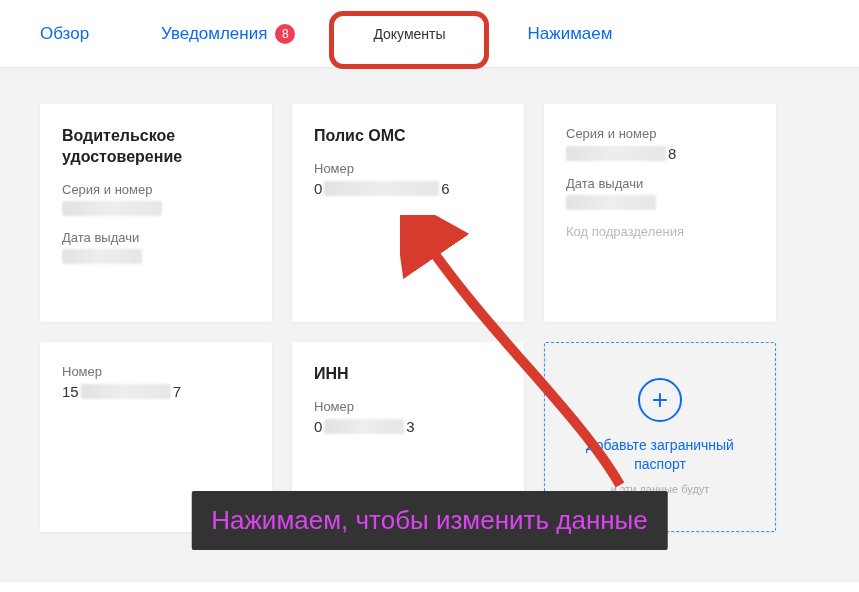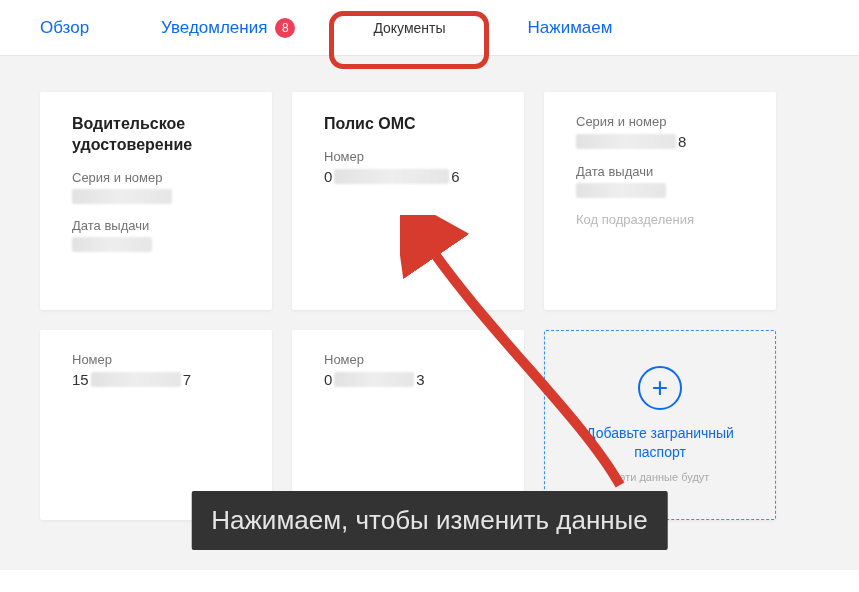--- a/index.html
+++ b/index.html
@@ -7,21 +7,21 @@
     font-family: Arial, Helvetica, sans-serif;
     background: #fff;
     width: 859px;
     height: 592px;
     overflow: hidden;
     position: relative;
   }
   .tabs {
     display: flex;
     align-items: center;
-    height: 56px;
+    height: 68px;
     border-bottom: 1px solid #e5e5e5;
     padding: 1px 10px;
     gap: 0;
   }
   .tab {
     color: #0d69f2;
     font-size: 17px;
     padding: 0 28px;
     height: 100%;
     display: flex;
@@ -60,21 +60,21 @@
   }
   .grid {
     display: grid;
     grid-template-columns: repeat(3, 232px);
     gap: 20px;
   }
   .card {
     background: #fff;
     border-radius: 2px;
     box-shadow: 0 1px 3px rgba(0,0,0,0.06);
-    padding: 22px 22px 18px 32px;
+    padding: 22px 22px 18px 22px;
     min-height: 110px;
     cursor: pointer;
   }
   .card-title {
     font-size: 16px;
     font-weight: 700;
     color: #222;
     margin-bottom: 14px;
     line-height: 1.3;
   }
@@ -132,21 +132,21 @@
   .annotation-arrow {
     position: absolute;
     pointer-events: none;
   }
   .caption {
     position: absolute;
     bottom: 42px;
     left: 50%;
     transform: translateX(-50%);
     background: #333333;
-    color: #e5e5e5;
+    color: #d946ef;
     font-size: 26px;
     padding: 14px 20px;
     border-radius: 2px;
     white-space: nowrap;
   }
 </style>
 </head>
 <body>
 
 <nav class="tabs">
@@ -207,20 +207,21 @@
     <div class="card" style="height:190px;">
       <div class="field-label">Номер</div>
       <div class="field-value">
         <span>15</span>
         <span class="blur" style="width:90px;margin:0 2px;"></span>
         <span>7</span>
       </div>
     </div>
 
     <div class="card" style="height:190px;">
+      <div class="card-title">ИНН</div>
       <div class="field-label">Номер</div>
       <div class="field-value">
         <span>0</span>
         <span class="blur" style="width:80px;margin:0 2px;"></span>
         <span>3</span>
       </div>
     </div>
 
     <div class="card add-card" style="height:190px;">
       <div class="add-icon">+</div>

